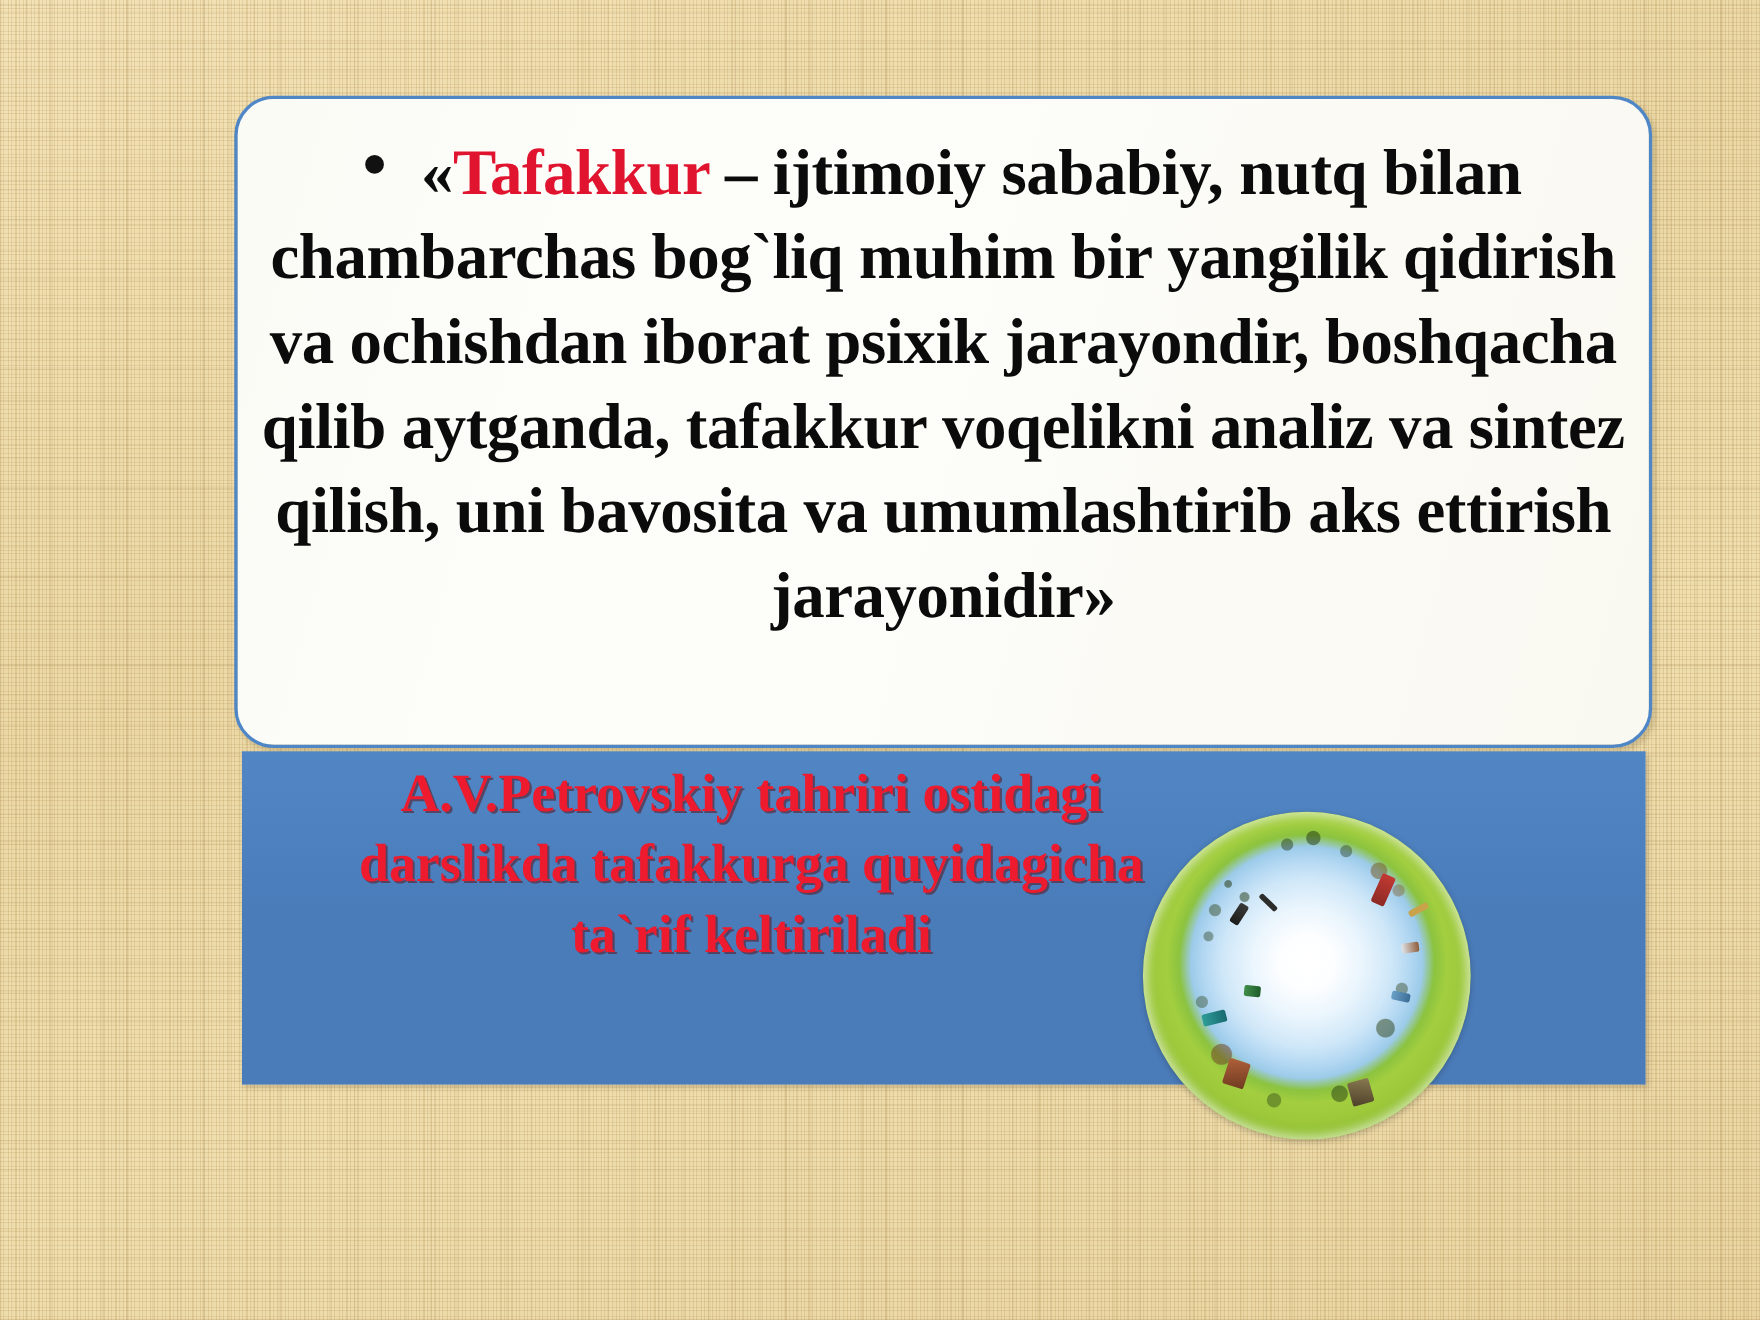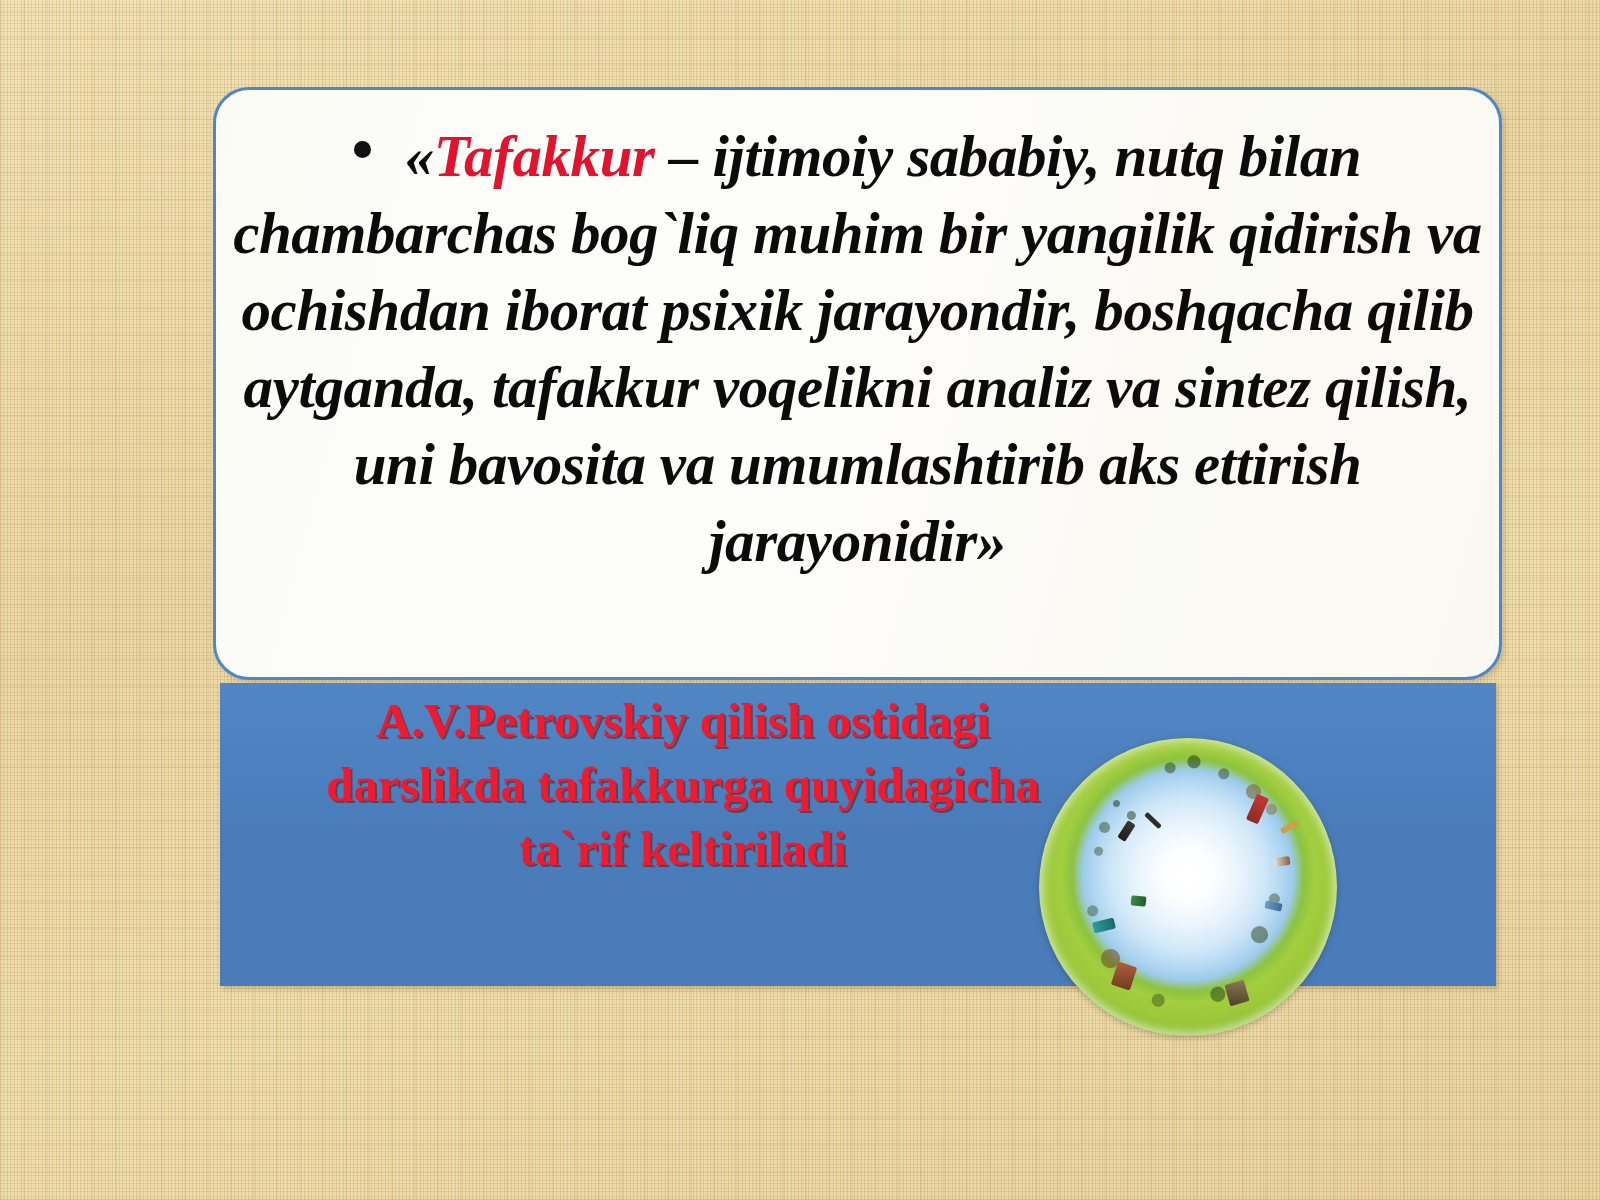--- a/index.html
+++ b/index.html
@@ -68,21 +68,20 @@
     overflow: hidden;
   }
 
   #quote-block {
     position: absolute;
     left: 0;
     right: 0;
     top: 28px;
     padding: 0 14px;
     text-align: center;
-    font-style: italic;
     font-weight: bold;
     font-size: 59px;
     line-height: 77px;
     color: #0b0b0b;
     letter-spacing: -0.4px;
   }
 
   .bullet-dot {
     display: inline-block;
     width: 17px;
@@ -215,21 +214,21 @@
 
 <div id="slide-bg"></div>
 
 <div id="content-card">
   <div id="quote-block">
     <span class="bullet-dot"></span><span>«</span><span class="kw-red">Tafakkur</span><span> – ijtimoiy sababiy, nutq bilan chambarchas bog`liq muhim bir yangilik qidirish va ochishdan iborat psixik jarayondir, boshqacha qilib aytganda, tafakkur voqelikni analiz va sintez qilish, uni bavosita va umumlashtirib aks ettirish jarayonidir»</span>
   </div>
 </div>
 
 <div id="caption-banner">
-  <div id="caption-text">A.V.Petrovskiy qilish ostidagi darslikda tafakkurga quyidagicha ta`rif keltiriladi</div>
+  <div id="caption-text">A.V.Petrovskiy tahriri ostidagi darslikda tafakkurga quyidagicha ta`rif keltiriladi</div>
 </div>
 
 <div id="globe-image">
   <div class="globe-ring-detail"></div>
   <div class="globe-figure fig-a"></div>
   <div class="globe-figure fig-b"></div>
   <div class="globe-figure fig-c"></div>
   <div class="globe-figure fig-d"></div>
   <div class="globe-figure fig-e"></div>
   <div class="globe-figure fig-f"></div>

